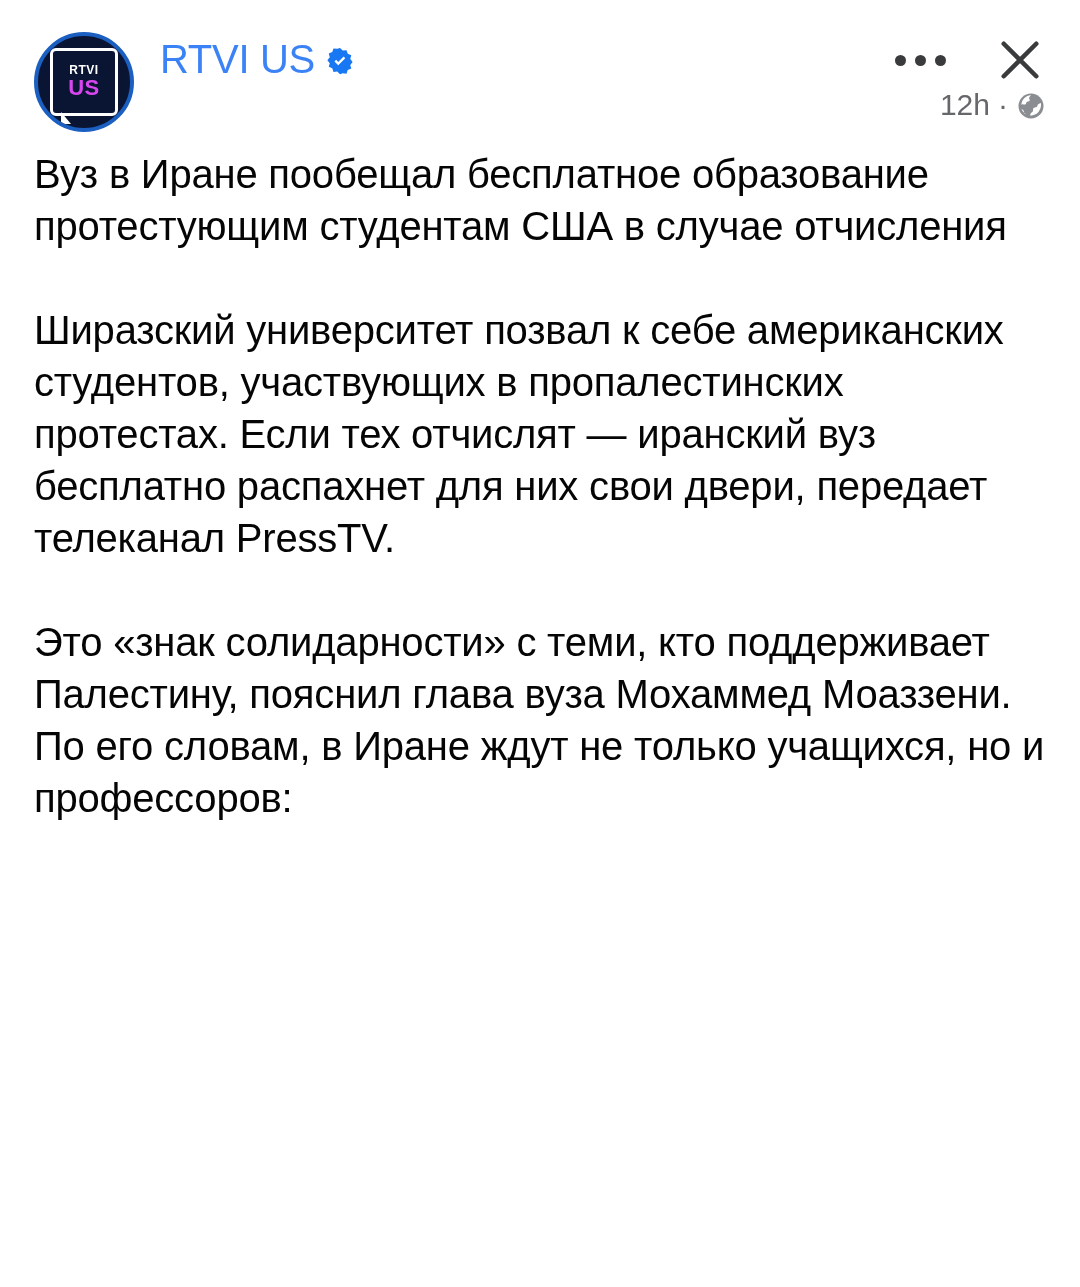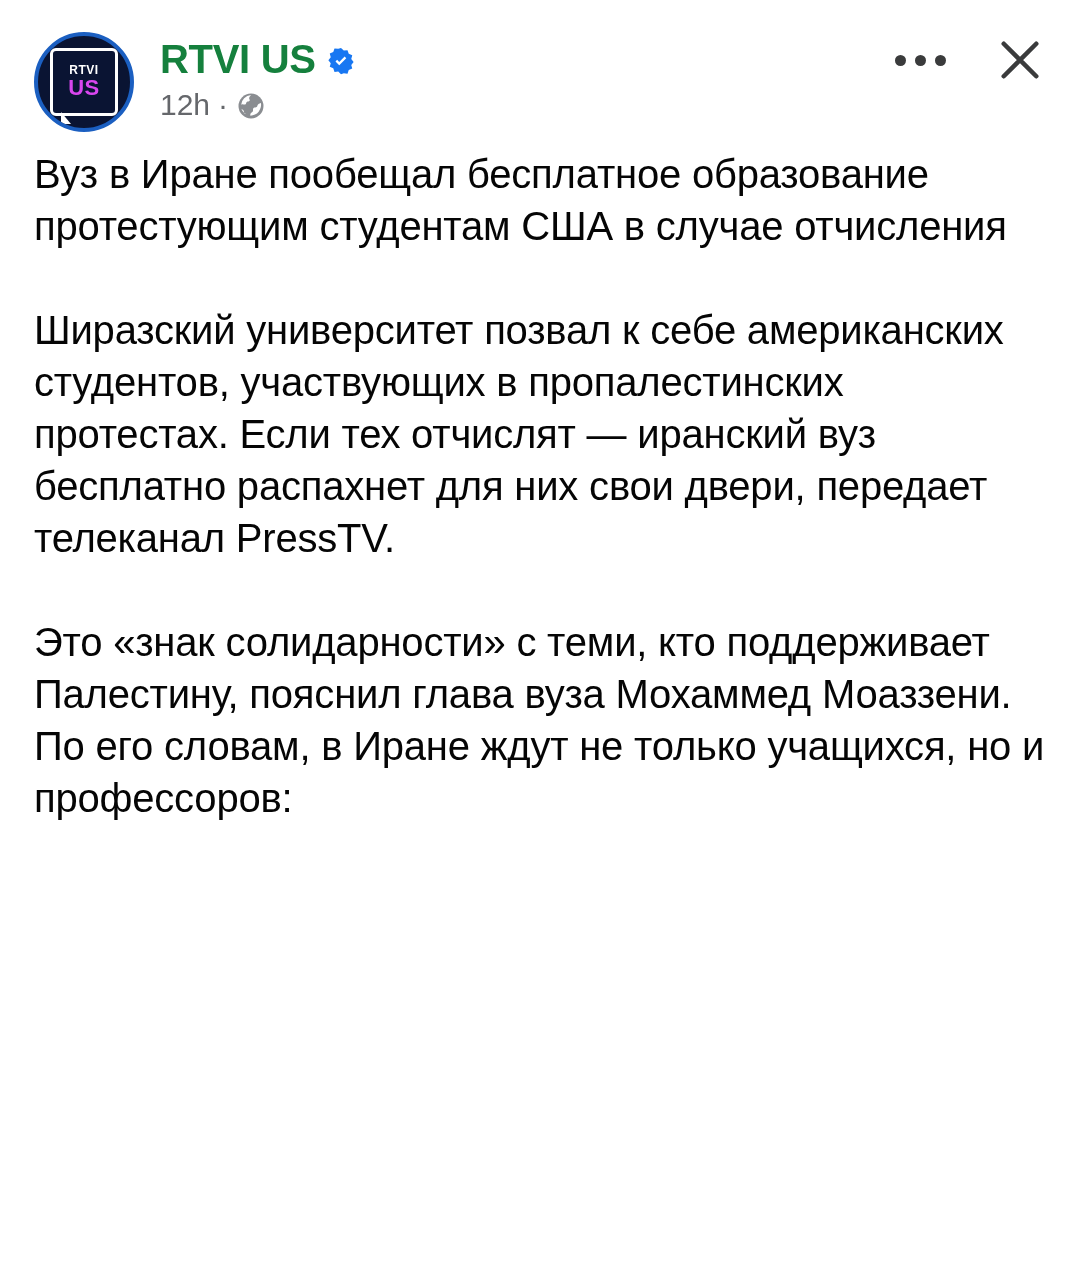--- a/index.html
+++ b/index.html
@@ -81,37 +81,38 @@
     flex: 1 1 auto;
     min-width: 0;
   }
   .name-row {
     display: flex;
     align-items: center;
     gap: 10px;
   }
   .page-name {
     font-size: 40px;
-    font-weight: bold;
-    color: #15803d;
+    font-weight: normal;
+    color: #3b82f6;
     letter-spacing: -0.3px;
     line-height: 46px;
   }
   .verified {
     width: 30px;
     height: 30px;
     flex: 0 0 30px;
     display: inline-block;
     margin-top: 4px;
   }
   .meta-row {
     display: flex;
     align-items: center;
     gap: 8px;
     margin-top: 6px;
+    justify-content: flex-end;
   }
   .timestamp {
     font-size: 30px;
     color: #65676b;
     line-height: 34px;
   }
   .dot-sep {
     font-size: 30px;
     color: #65676b;
     line-height: 34px;

